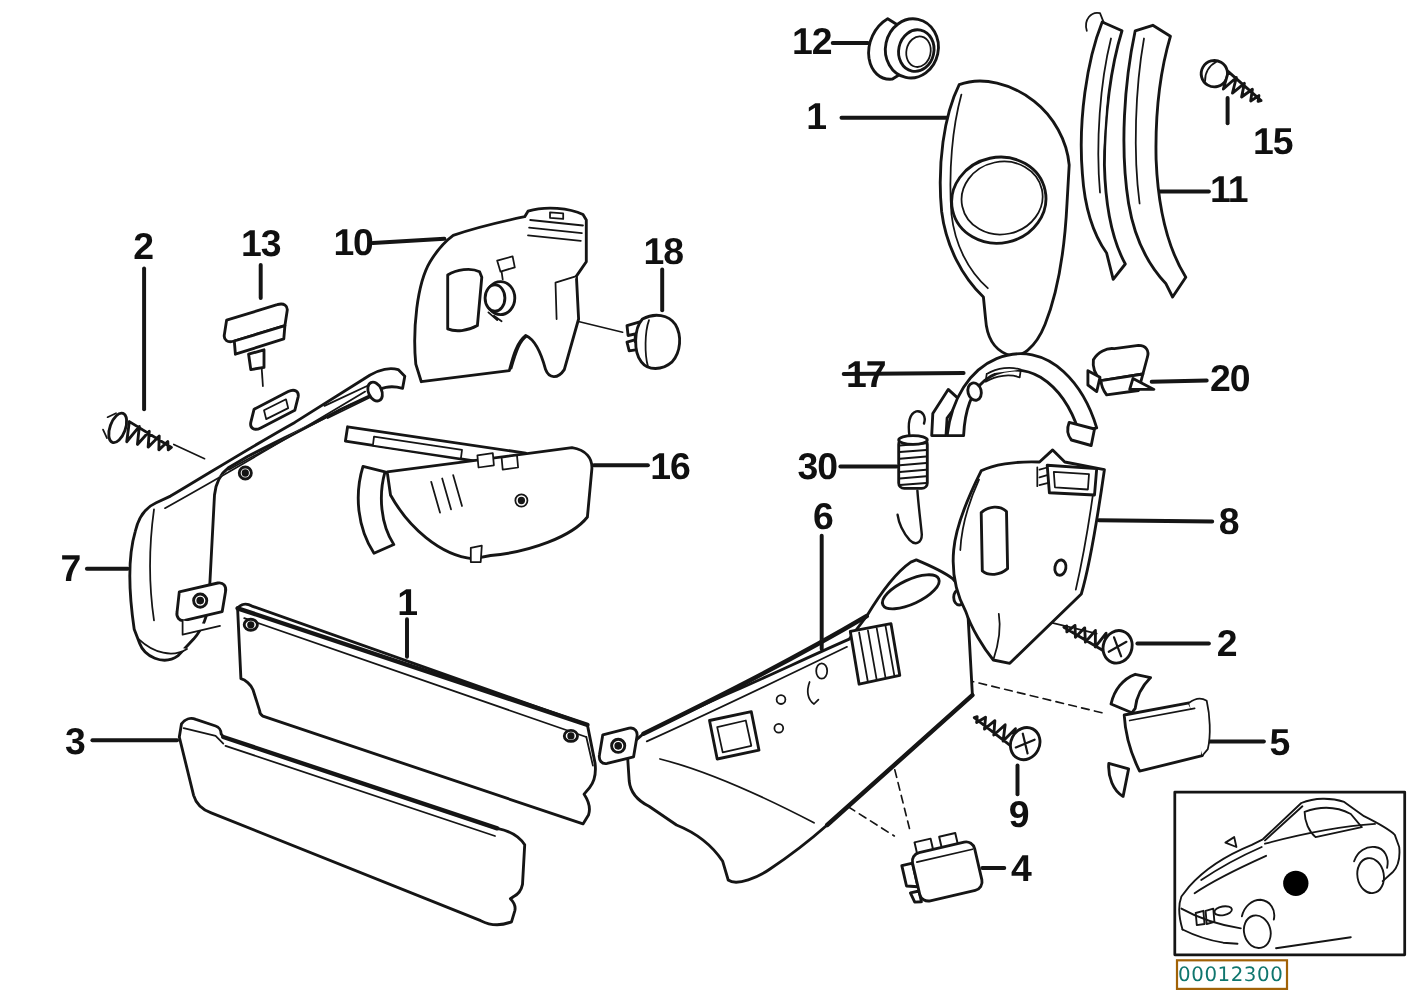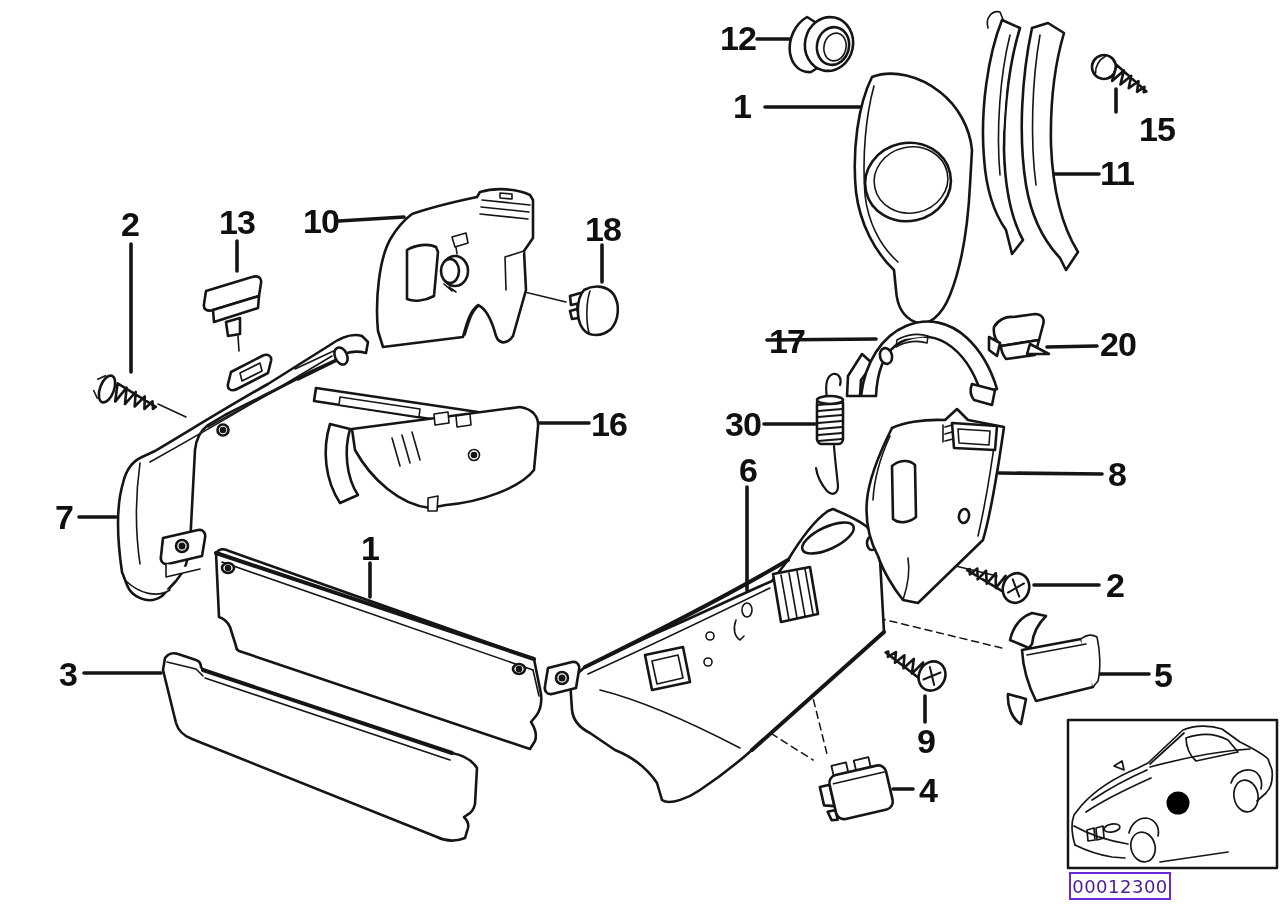--- a/index.html
+++ b/index.html
@@ -24,23 +24,23 @@
   .co-11{left:237px;top:222px;}
   .co-12{left:738px;top:38px;}
   .co-13{left:742px;top:106px;}
   .co-14{left:1117px;top:173px;}
   .co-15{left:1117px;top:129px;margin-left:40px;}
   .co-16{left:609px;top:424px;}
   .co-17{left:747px;top:341px;margin-left:40px;}
   .co-18{left:603px;top:229px;}
   .co-19{left:1118px;top:344px;}
   .co-20{left:743px;top:424px;}
-  .code-box{position:absolute;left:1069px;top:872px;width:98px;height:24px;border:2px solid #6d28d9;
-            background:#fff;display:flex;align-items:center;justify-content:center;
-            font-family:"DejaVu Sans",sans-serif;font-size:18px;color:#4c1d95;letter-spacing:0.5px;}
+  .code-box{position:absolute;left:1069px;top:872px;width:98px;height:24px;border:2px solid #a16207;
+            background:#fff;display:flex;align-items:center;
+            font-family:"DejaVu Sans",sans-serif;font-size:18px;color:#0f766e;letter-spacing:0.5px;}
 </style>
 </head>
 <body>
 
 <div class="stage">
 
   <svg width="1288" height="910" viewBox="0 0 1288 910" fill="none" stroke="#151515" stroke-width="2.6" stroke-linecap="round" stroke-linejoin="round">
 
     <g stroke-width="3.6">
       <path d="M370,563 L370,597"></path>

